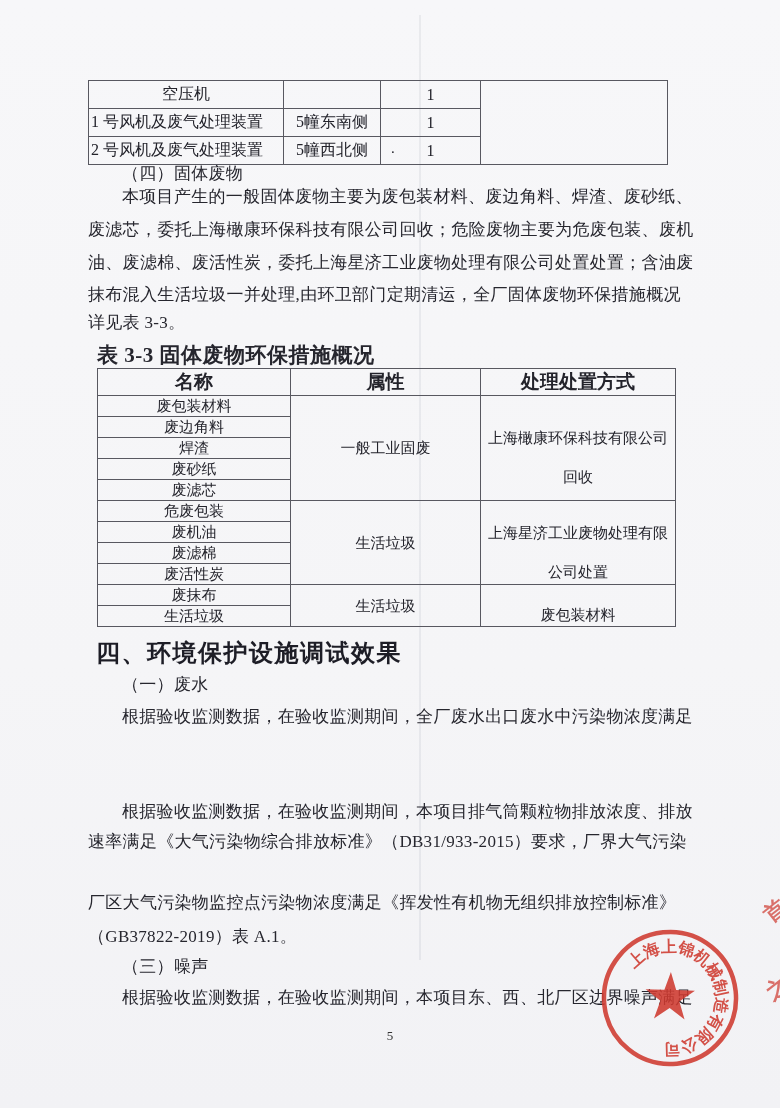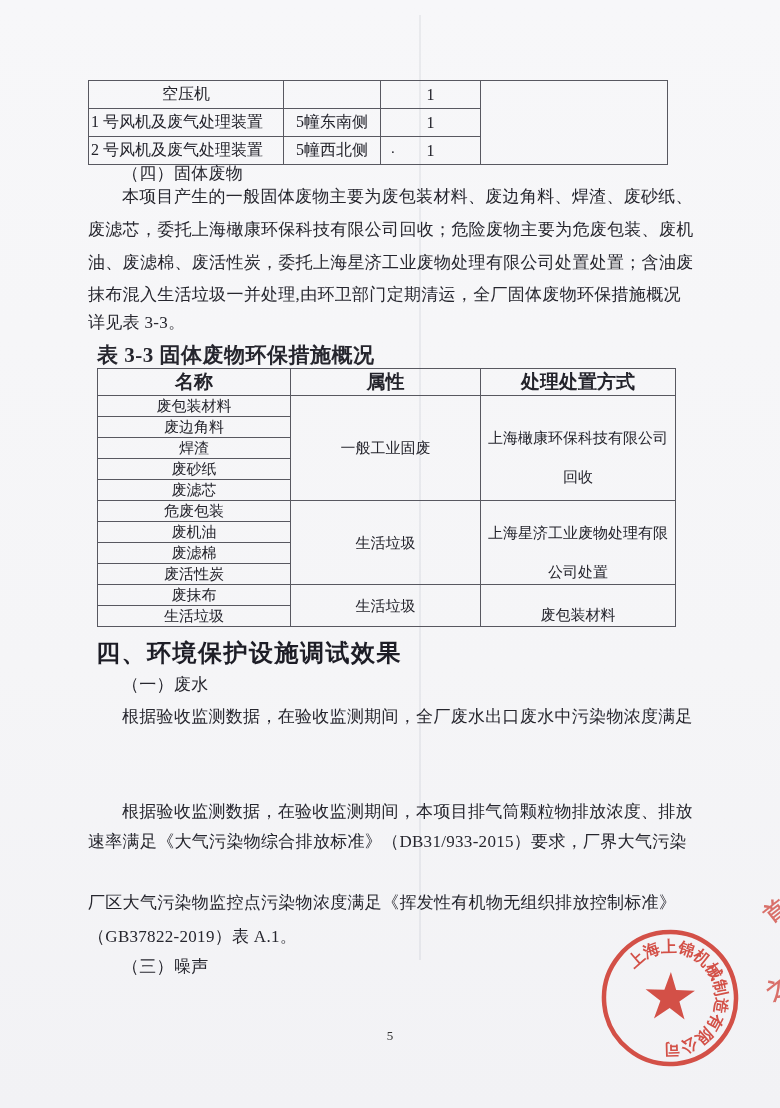--- a/index.html
+++ b/index.html
@@ -152,20 +152,21 @@
 
   <div class="txt ind subhead" style="top:674px">（一）废水</div>
   <div class="txt ind" style="top:706px">根据验收监测数据，在验收监测期间，全厂废水出口废水中污染物浓度满足</div>
 
   <div class="txt ind" style="top:801px">根据验收监测数据，在验收监测期间，本项目排气筒颗粒物排放浓度、排放</div>
   <div class="txt" style="top:831px">速率满足《大气污染物综合排放标准》（DB31/933-2015）要求，厂界大气污染</div>
   <div class="txt" style="top:892px">厂区大气污染物监控点污染物浓度满足《挥发性有机物无组织排放控制标准》</div>
   <div class="txt" style="top:926px">（GB37822-2019）表 A.1。</div>
 
   <div class="txt ind subhead" style="top:956px">（三）噪声</div>
+  <div class="txt ind" style="top:987px">根据验收监测数据，在验收监测期间，本项目东、西、北厂区边界噪声满足</div>
 
   <div class="pageno">5</div>
 
   <svg class="seal" viewBox="0 0 156 156">
     <g transform="rotate(-6 78 80)">
       <circle cx="78" cy="80" r="66" fill="none" stroke="#cf3a30" stroke-width="4.5"></circle>
       <polygon fill="#cf3a30" transform="rotate(8 78 80)" points="78,54 83.9,71.9 102.7,72 87.5,83.1 93.3,101 78,90 62.7,101 68.5,83.1 53.3,72 72.1,71.9"></polygon>
       <defs>
         <path id="sealArc" d="M 45.5,47.5 A 46,46 0 1 1 66.1,124.4" fill="none"></path>
       </defs>

